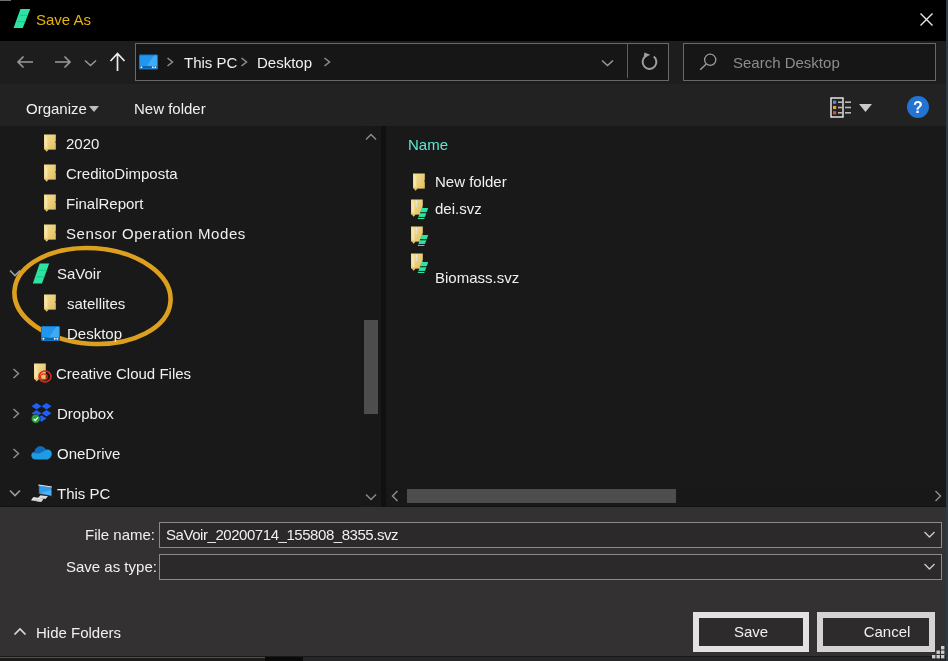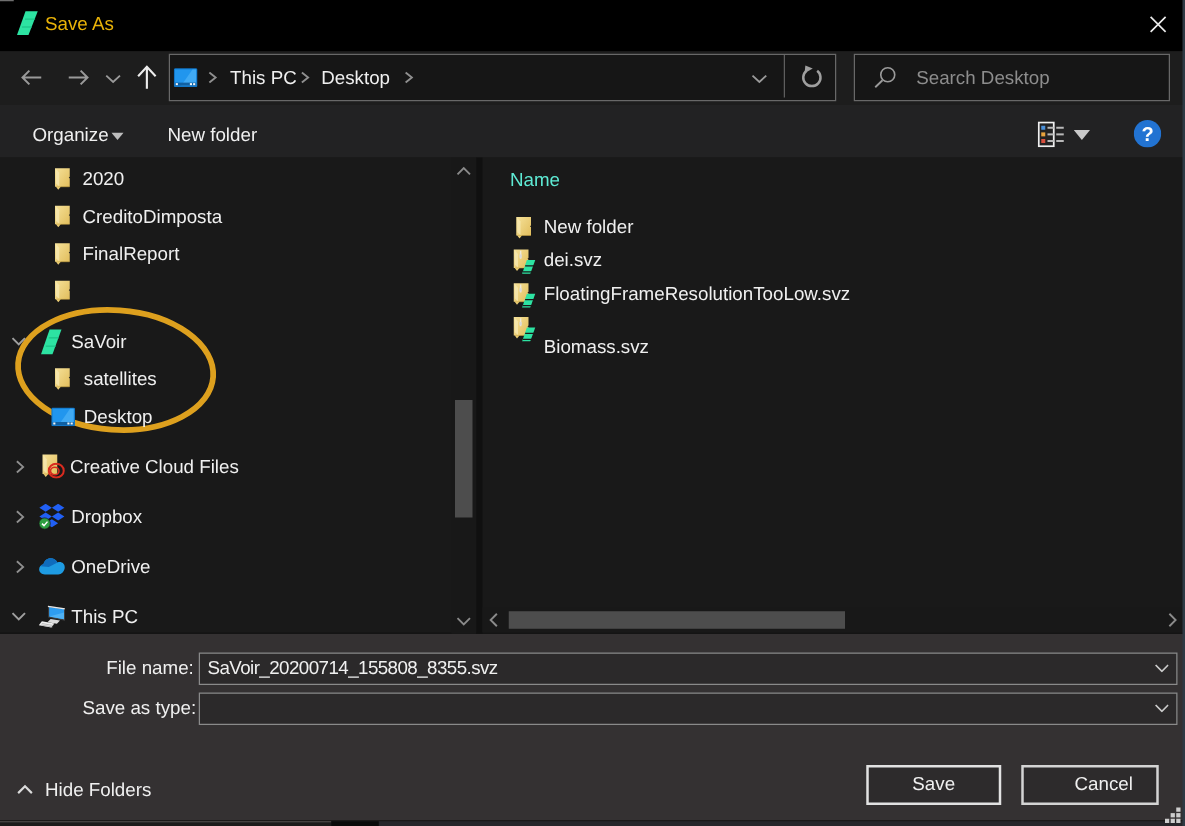--- a/index.html
+++ b/index.html
@@ -9,21 +9,21 @@
 #addrrow{left:0;top:41px;width:948px;height:43px;background:#1d1d1d;}
 #toolrow{left:0;top:84px;width:948px;height:42px;background:#222223;}
 #content{left:0;top:126px;width:948px;height:381px;background:#191919;}
 #bottom{left:0;top:507px;width:948px;height:149px;background:#343132;}
 #botedge{left:0;top:656px;width:948px;height:5px;background:#1b1918;}
 .t15{font-size:15px;line-height:15px;white-space:nowrap;}
 .gray{color:#8d8d8d;}
 
 .box{border:1px solid #686868;background:#161616;}
 .combo{border:1px solid #8a8a8a;background:#2b292a;}
-.btn{border:2px solid #d946ef;background:#2d2b2c;text-align:center;}
+.btn{border:6px solid #d946ef;background:#2d2b2c;text-align:center;}
 </style></head>
 <body>
 <div id="win">
   <svg width="0" height="0" style="position:absolute;">
     <defs>
       <linearGradient id="fg" x1="0" y1="0" x2="1" y2="1">
         <stop offset="0" stop-color="#f6e29a"></stop>
           <stop offset="1" stop-color="#e0bb58"></stop>
       </linearGradient>
       <g id="folder">
@@ -170,20 +170,21 @@
       <use href="#folder"></use>
     </svg>
   <div class="abs t15" style="left:66px;top:166px;">CreditoDimposta</div>
   <svg class="abs" style="left:43px;top:194px;" width="15" height="18">
       <use href="#folder"></use>
     </svg>
   <div class="abs t15" style="left:66px;top:196px;">FinalReport</div>
   <svg class="abs" style="left:43px;top:224px;" width="15" height="18">
       <use href="#folder"></use>
     </svg>
+  <div class="abs t15" style="left:66px;top:226px;letter-spacing:0.6px;">Sensor Operation Modes</div>
 
   <svg class="abs" style="left:9px;top:269px;" width="12" height="9">
       <use href="#chevD" transform="translate(0,-0.5)"></use>
     </svg>
   <svg class="abs" style="left:32px;top:263px;" width="18" height="21" viewBox="0 0 16 19">
       <use href="#savoirlogo"></use>
     </svg>
   <div class="abs t15" style="left:57px;top:266px;">SaVoir</div>
   <svg class="abs" style="left:43px;top:294px;" width="15" height="18">
       <use href="#folder"></use>
@@ -250,21 +251,20 @@
       <use href="#folder"></use>
     </svg>
   <div class="abs t15" style="left:435px;top:174px;">New folder</div>
   <svg class="abs" style="left:410px;top:199px;" width="19" height="20">
       <use href="#svzicon"></use>
     </svg>
   <div class="abs t15" style="left:435px;top:201px;">dei.svz</div>
   <svg class="abs" style="left:410px;top:226px;" width="19" height="20">
       <use href="#svzicon"></use>
     </svg>
-  <div class="abs t15" style="left:435px;top:228px;">FloatingFrameResolutionTooLow.svz</div>
   <svg class="abs" style="left:410px;top:253px;" width="19" height="20">
       <use href="#svzicon"></use>
     </svg>
   <div class="abs t15" style="left:435px;top:270px;">Biomass.svz</div>
 
   <div class="abs" style="left:361px;top:126px;width:20px;height:381px;background:#181818;"></div>
   <div class="abs" style="left:364px;top:320px;width:14px;height:94px;background:#4d4d4d;"></div>
   <svg class="abs" style="left:365px;top:133px;" width="12" height="8" viewBox="0 0 12 8">
     <path d="M1,6.5 L6,1.5 L11,6.5" stroke="#8a8a8a" stroke-width="1.5" fill="none"></path>
   </svg>

